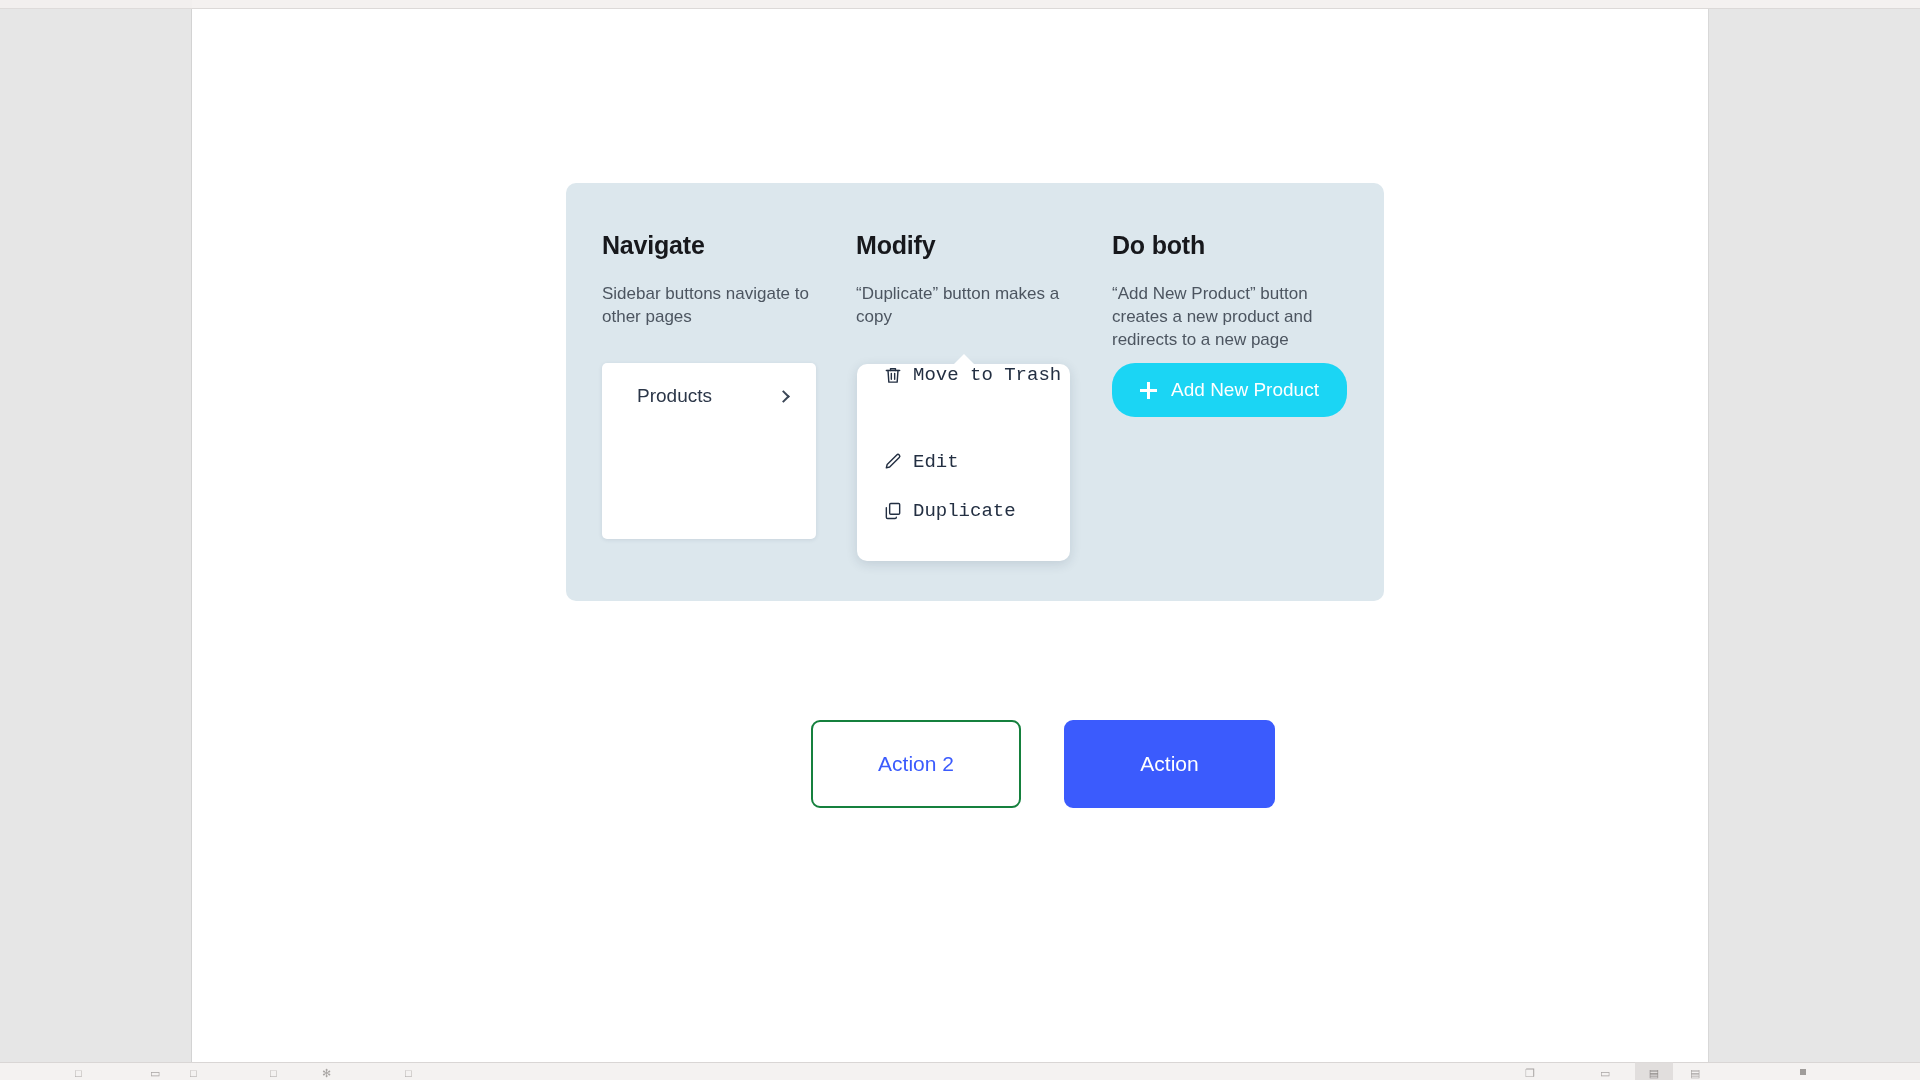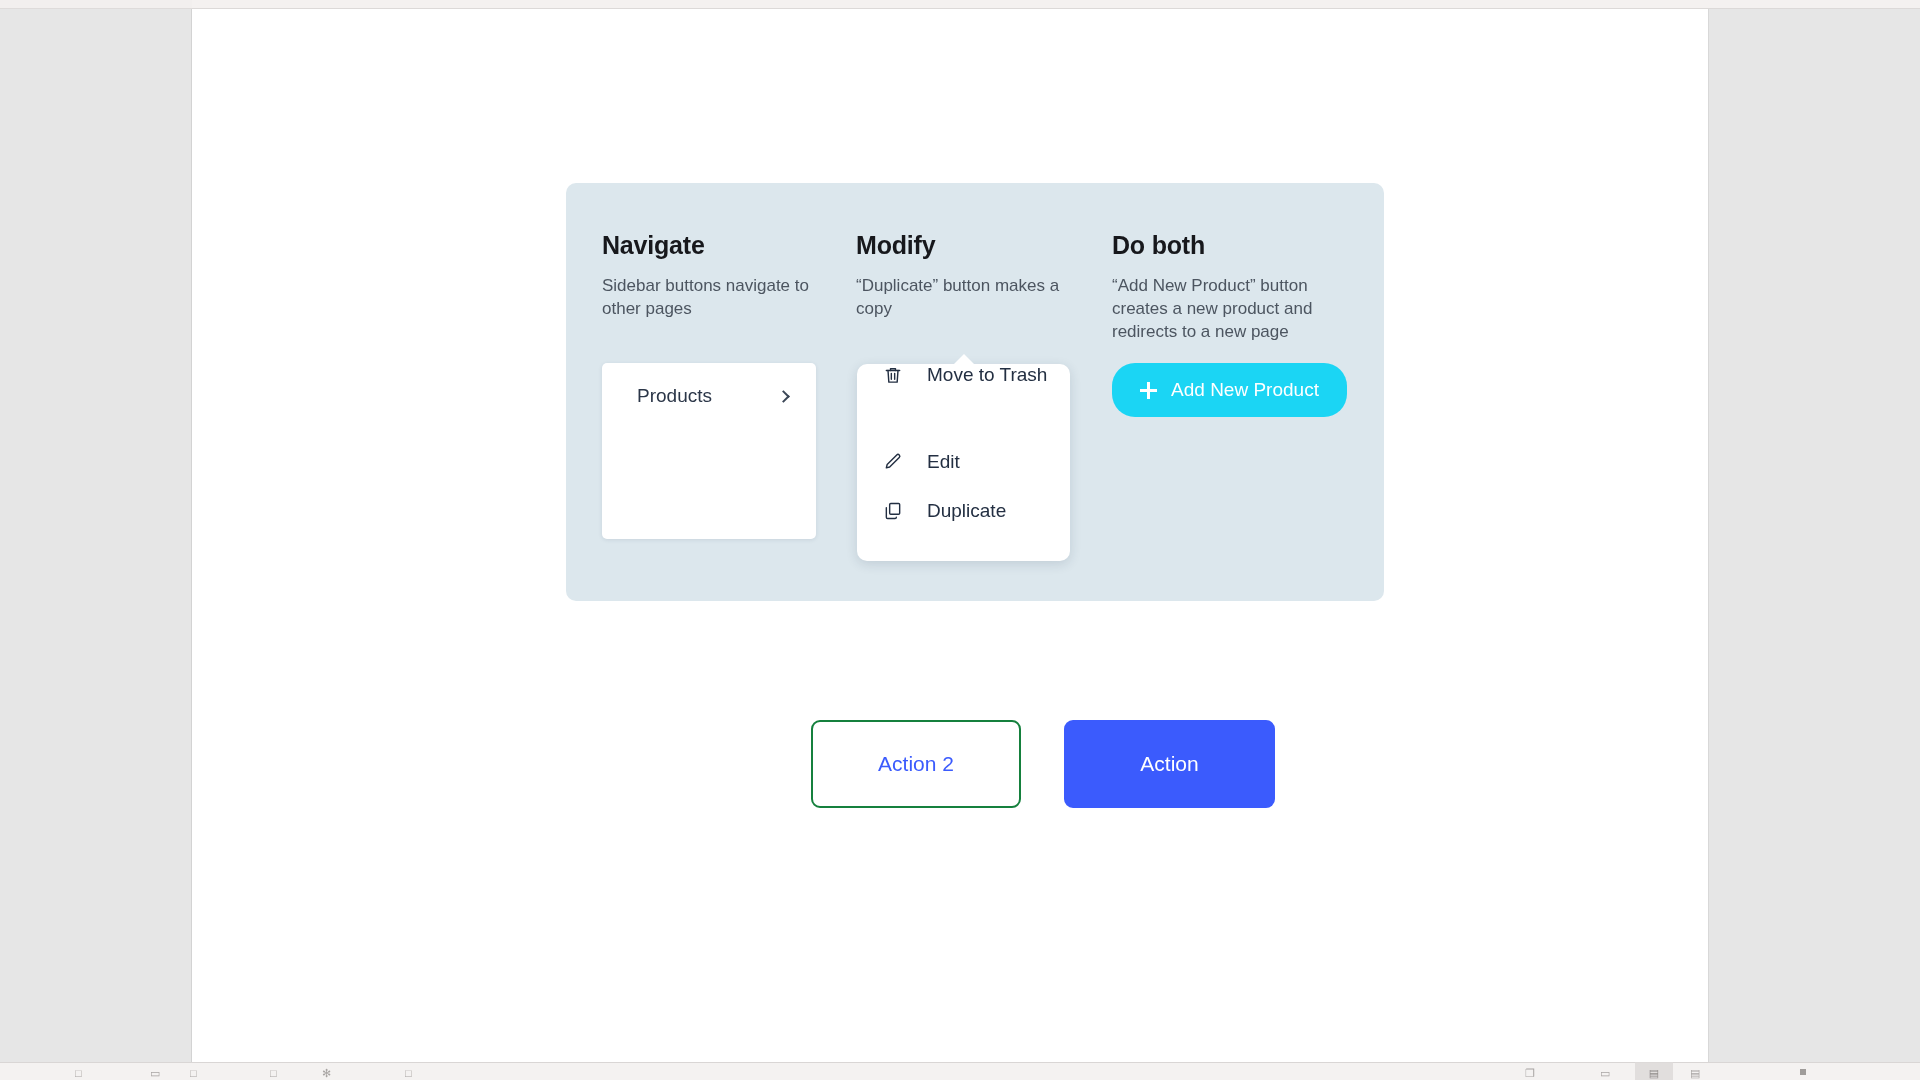--- a/index.html
+++ b/index.html
@@ -70,21 +70,21 @@
   }
   .col-1 { left: 36px;  width: 226px; }
   .col-2 { left: 290px; width: 226px; }
   .col-3 { left: 546px; width: 240px; }
 
   .col-title {
     font-size: 25px;
     font-weight: bold;
     color: #17181c;
     letter-spacing: -0.2px;
-    margin-bottom: 14px;
+    margin-bottom: 22px;
   }
 
   .col-desc {
     font-size: 17px;
     line-height: 23px;
     color: #4c5560;
   }
 
   
   .sidebar-card {
@@ -136,25 +136,26 @@
     border-left: 11px solid transparent;
     border-right: 11px solid transparent;
     border-bottom: 11px solid #ffffff;
   }
 
   .menu-item {
     position: absolute;
     left: 26px;
     display: flex;
     align-items: center;
-    gap: 24px;
+    gap: 10px;
     font-size: 19px;
     color: #232f42;
     cursor: pointer;
     white-space: nowrap;
+    font-family: Liberation Mono, monospace;
   }
   .menu-item:nth-of-type(1) { top: 38px; }
   .menu-item:nth-of-type(2) { top: 87px; }
   .menu-item:nth-of-type(3) { top: 136px; }
 
   .mi-icon { width: 20px; height: 20px; flex: 0 0 auto; display:block; }
 
   
   .add-btn {
     position: absolute;

